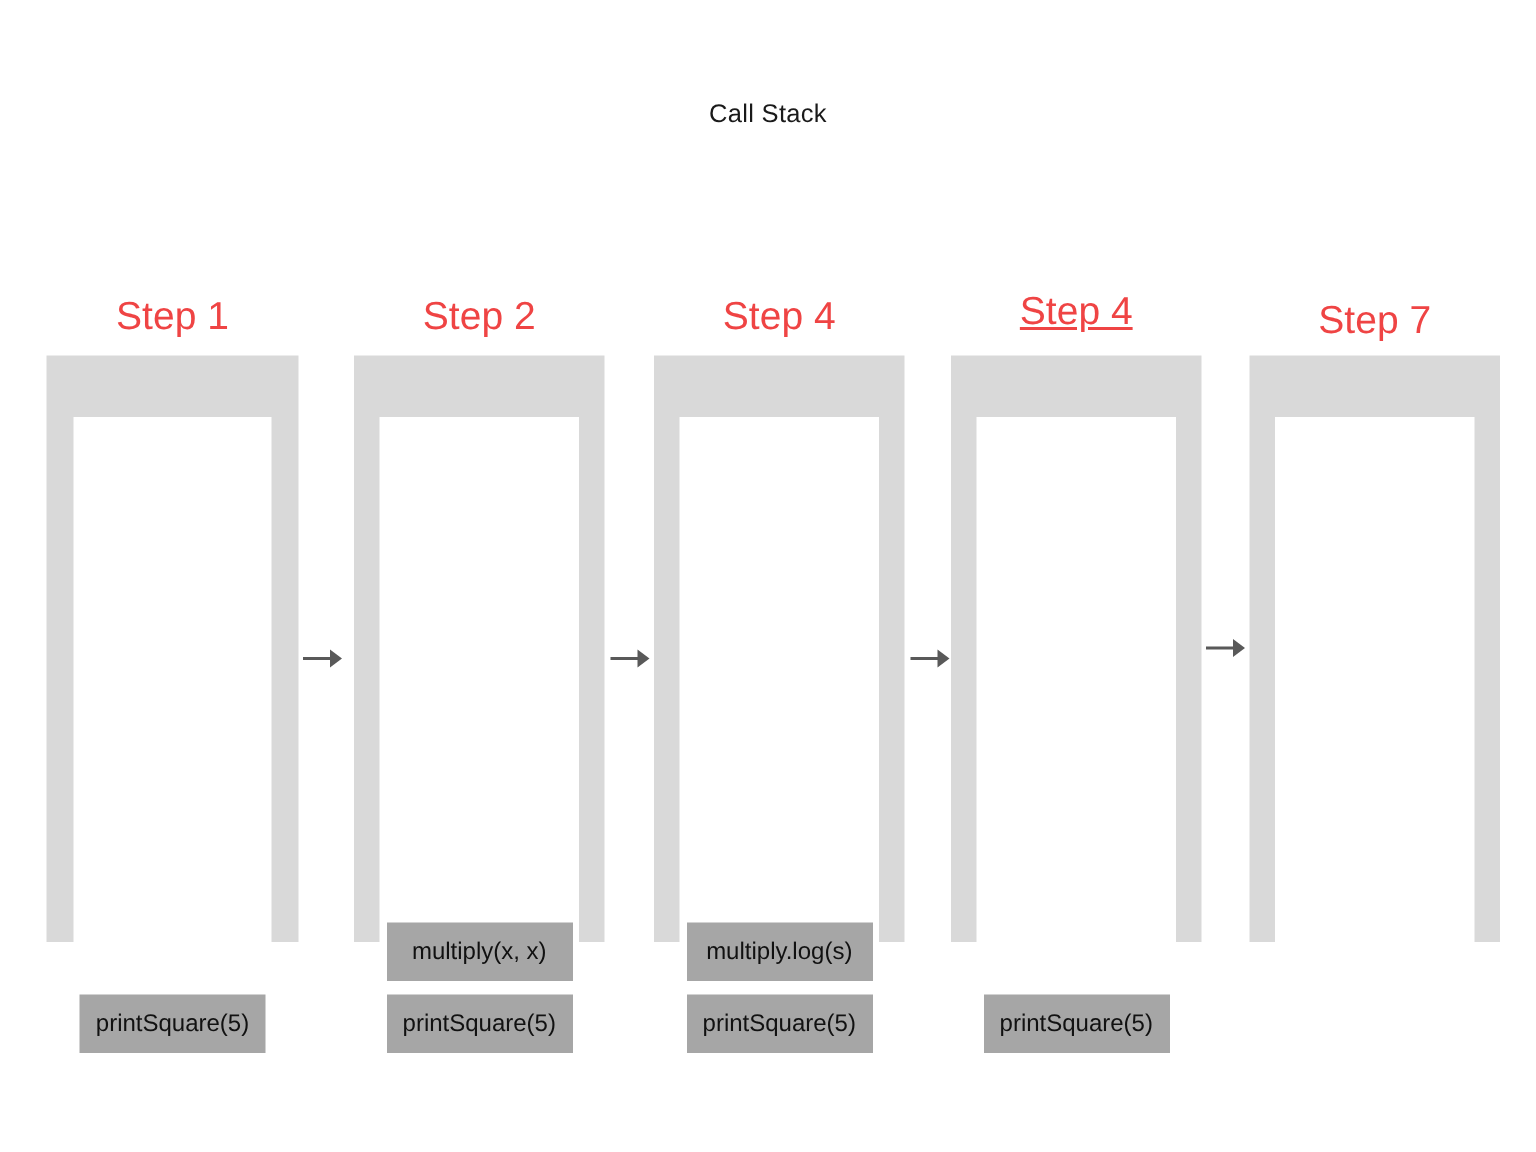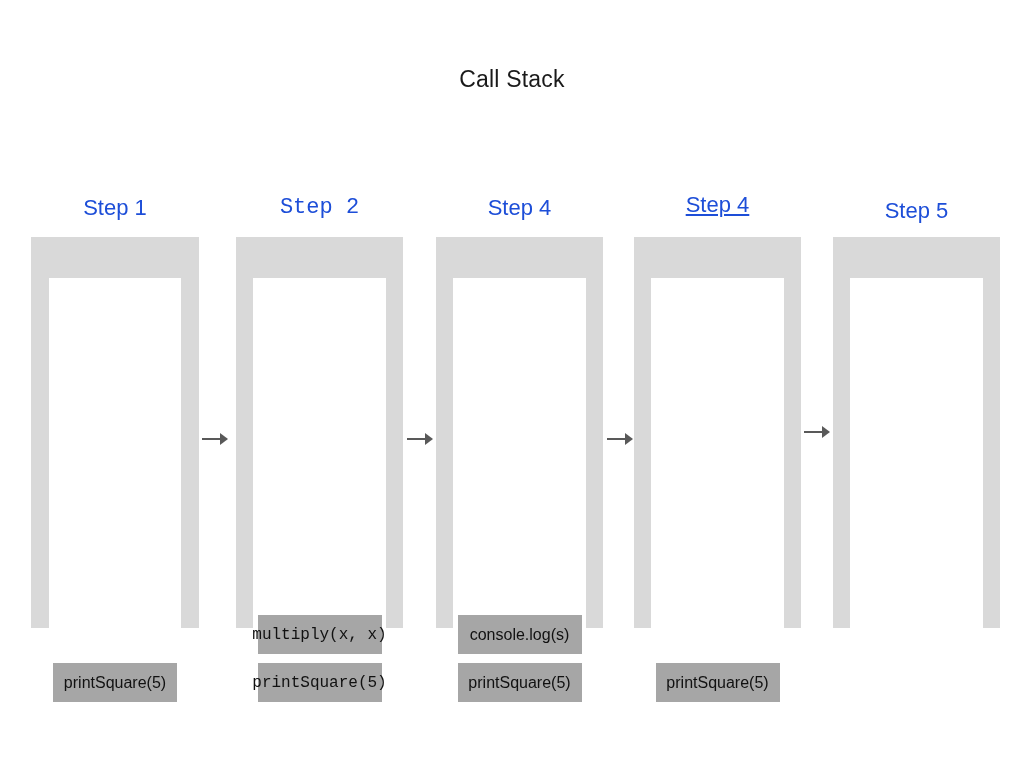--- a/index.html
+++ b/index.html
@@ -14,36 +14,36 @@
     height: 768px;
     background: #ffffff;
     overflow: hidden;
   }
   .title {
     position: absolute;
     left: 0;
     top: 66px;
     width: 1024px;
     text-align: center;
-    font-size: 23px;
+    font-size: 17px;
     color: #1a1a1a;
     letter-spacing: 0.2px;
   }
   .step-group {
     position: absolute;
     top: 237px;
   }
   .step-label {
     position: absolute;
     top: -42px;
     left: 0;
     width: 100%;
     text-align: center;
-    font-size: 22px;
-    color: #1d4ed8;
+    font-size: 26px;
+    color: #ef4444;
     white-space: nowrap;
   }
   .step-group.g4 .step-label { top: -45px; text-decoration: underline; }
   .step-group.g5 .step-label { top: -39px; }
   .column {
     box-sizing: border-box;
     width: 167px;
     height: 391px;
     background: #d9d9d9;
     padding: 18px 17px;
@@ -96,21 +96,21 @@
     height: 0;
     border-left: 8px solid #595959;
     border-top: 6px solid transparent;
     border-bottom: 6px solid transparent;
   }
   .a1 { left: 202px; top: 432px; }
   .a2 { left: 407px; top: 432px; }
   .a3 { left: 607px; top: 432px; }
   .a4 { left: 804px; top: 425px; }
   .g1 { left: 31px; }
-  .g2 { left: 236px; font-family: Liberation Mono, monospace; }
+  .g2 { left: 236px; }
   .g3 { left: 436px; }
   .g4 { left: 634px; }
   .g5 { left: 833px; }
 </style>
 </head>
 <body>
 
 <div class="page">
 
   <div class="title">Call Stack</div>
@@ -131,37 +131,37 @@
         <div class="frame">multiply(x, x)</div>
         <div class="frame">printSquare(5)</div>
       </div>
     </div>
   </div>
 
   <div class="step-group g3">
     <div class="step-label">Step 4</div>
     <div class="column">
       <div class="stack-inner">
-        <div class="frame">console.log(s)</div>
+        <div class="frame">multiply.log(s)</div>
         <div class="frame">printSquare(5)</div>
       </div>
     </div>
   </div>
 
   <div class="step-group g4">
     <div class="step-label">Step 4</div>
     <div class="column">
       <div class="stack-inner">
         <div class="frame">printSquare(5)</div>
       </div>
     </div>
   </div>
 
   <div class="step-group g5">
-    <div class="step-label">Step 5</div>
+    <div class="step-label">Step 7</div>
     <div class="column">
       <div class="stack-inner"></div>
     </div>
   </div>
 
   <div class="arrow a1">
     <div class="line"></div>
     <div class="head"></div>
   </div>
   <div class="arrow a2">

